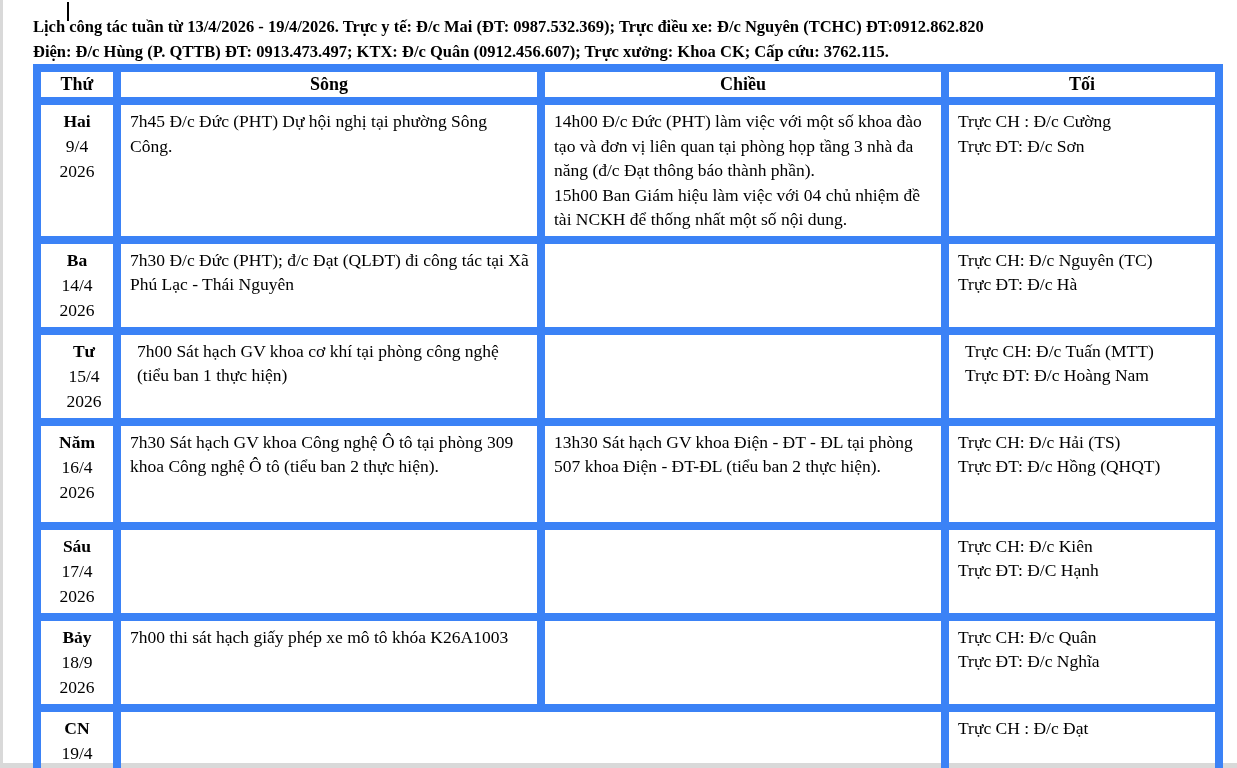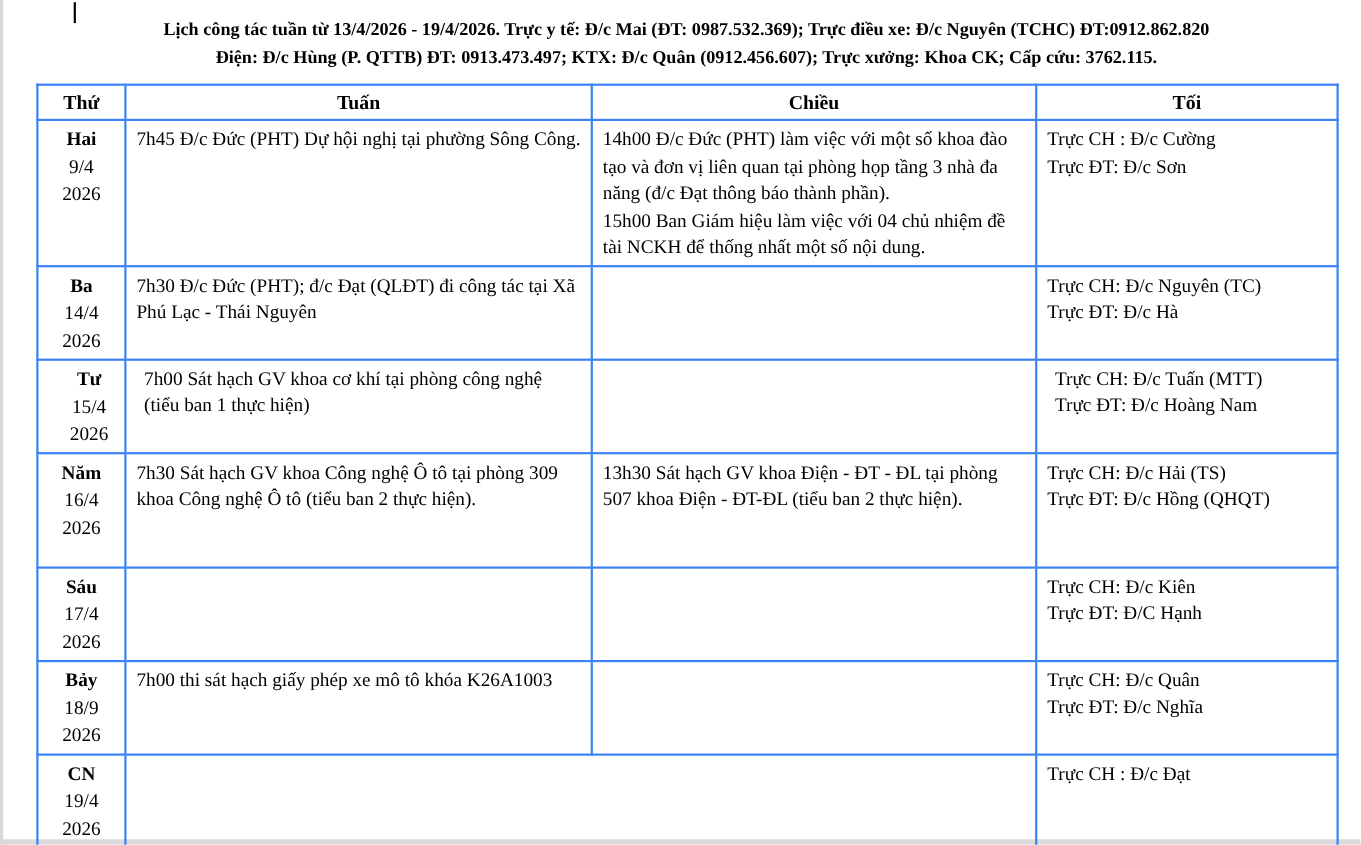--- a/index.html
+++ b/index.html
@@ -20,33 +20,33 @@
     background: #d9d9d9;
   }
   .cursor-caret {
     position: absolute; left: 67px; top: 2px; width: 2px; height: 19px;
     background: #000;
   }
   .page {
     position: absolute; left: 33px; top: 14px; width: 1182px;
   }
   .doc-header {
-    text-align: center;
+    text-align: left;
     font-weight: bold;
     font-size: 16.5px;
     line-height: 25px;
-    margin-bottom: 12px;
+    margin-bottom: 0;
   }
   table.schedule {
     border-collapse: collapse;
     table-layout: fixed;
     width: 1182px;
   }
   table.schedule th, table.schedule td {
-    border: 2px solid #3b82f6;
+    border: 8px solid #3b82f6;
     vertical-align: top;
     font-size: 17.5px;
   }
   col.c-day   { width: 80px; }
   col.c-morn  { width: 424px; }
   col.c-aft   { width: 404px; }
   col.c-eve   { width: 274px; }
   table.schedule th {
     height: 32px;
     font-size: 18px;
@@ -91,21 +91,21 @@
   <table class="schedule">
     <colgroup>
       <col class="c-day">
         <col class="c-morn">
         <col class="c-aft">
         <col class="c-eve">
     </colgroup>
     <thead>
       <tr>
         <th>Thứ</th>
-        <th>Tuấn</th>
+        <th>Sông</th>
         <th>Chiều</th>
         <th>Tối</th>
       </tr>
     </thead>
     <tbody id="schedule-body">
         <tr>
           <td class="day-cell">
             <div class="day-name">Hai</div>
             <div class="day-date">9/4</div>
             <div class="day-year">2026</div>

